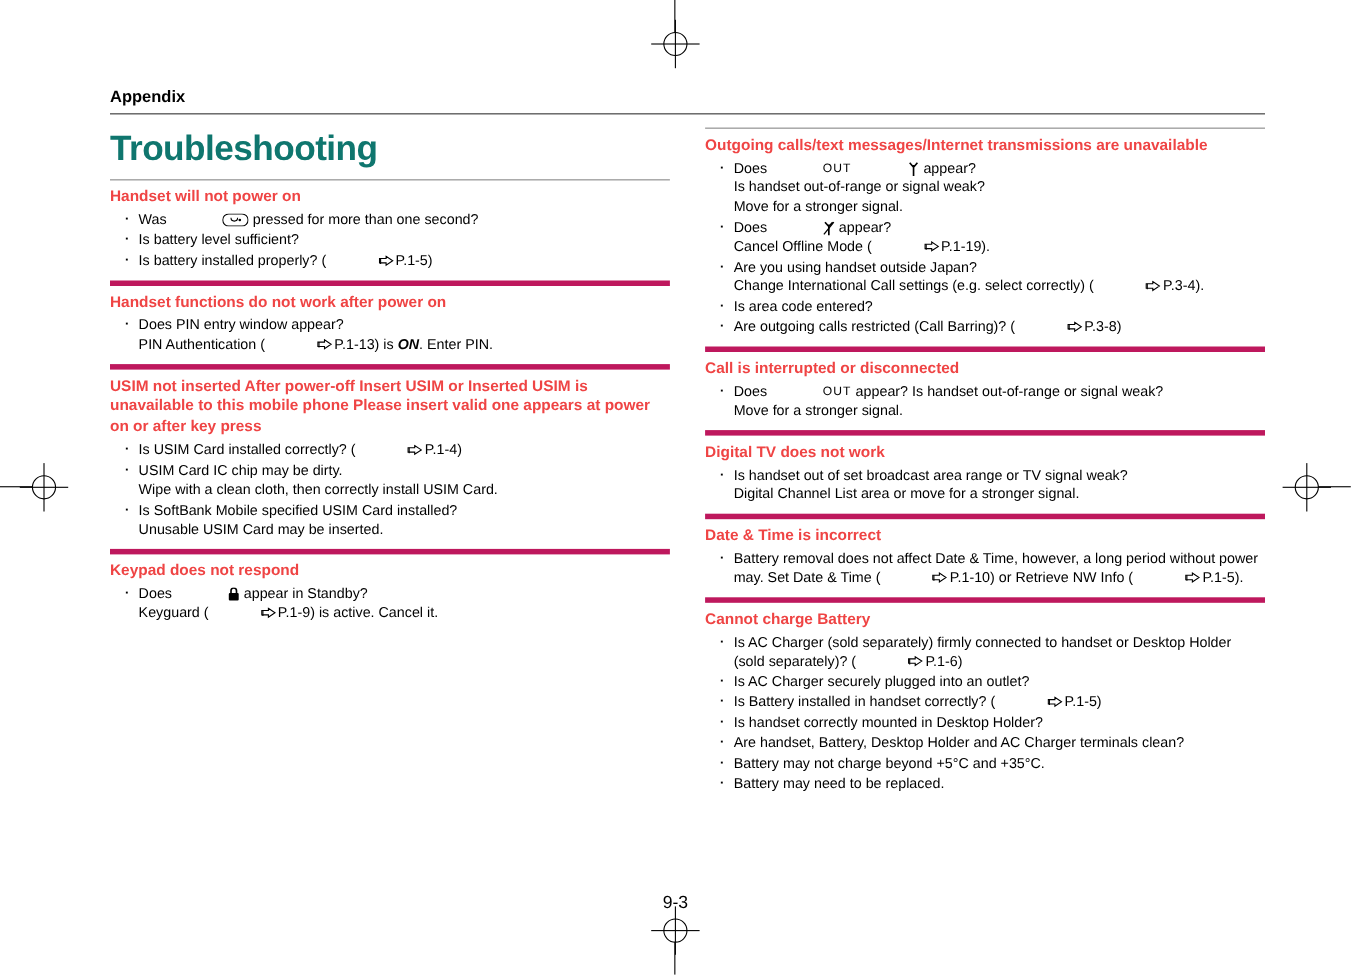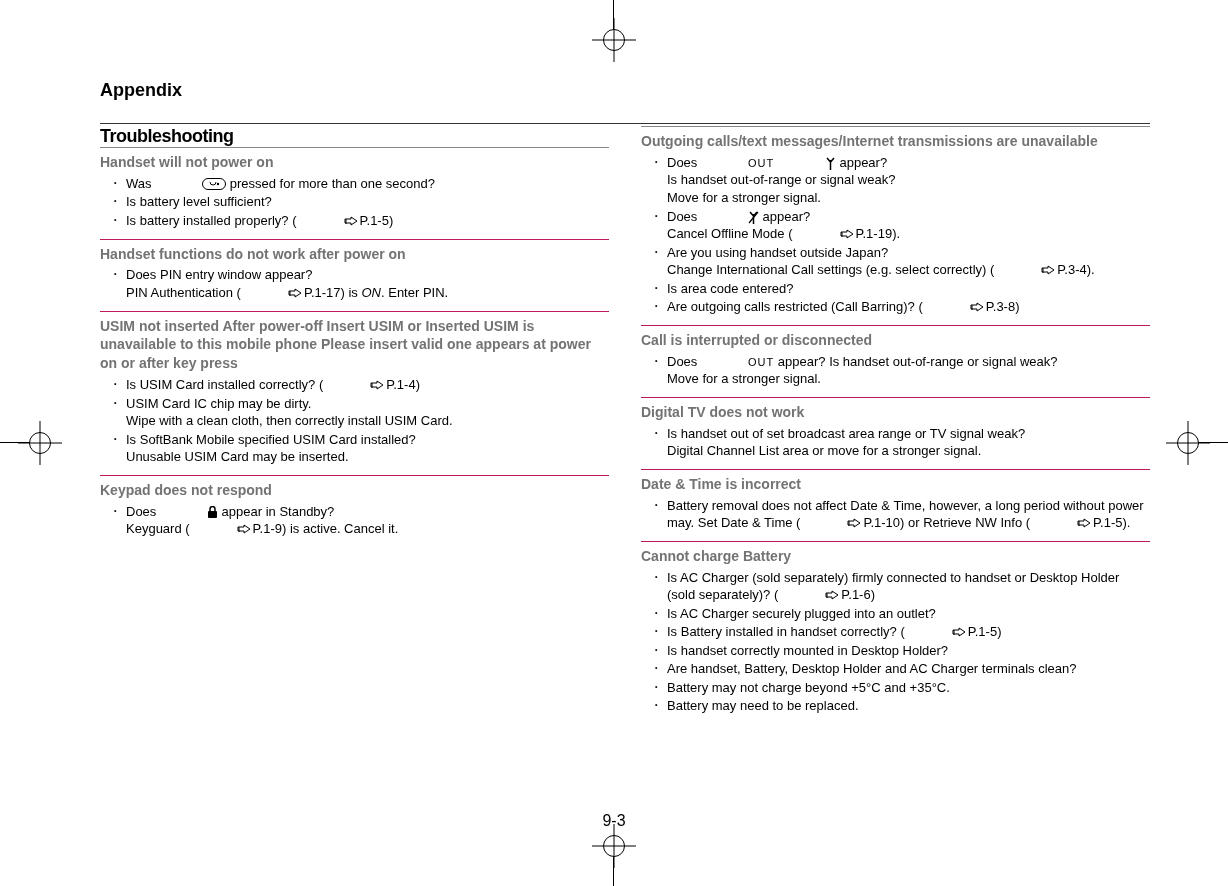--- a/index.html
+++ b/index.html
@@ -27,43 +27,44 @@
   .crop-circle::before { left: 50%; top: -12px; bottom: -12px; width: 1px; transform: translateX(-50%); }
   .crop-circle::after  { top: 50%; left: -12px; right: -12px; height: 1px; transform: translateY(-50%); }
 
   .page {
     position: absolute;
     left: 100px; top: 80px;
     width: 1050px;
   }
   .header {
     font-weight: 700;
-    font-size: 18px;
-    padding-bottom: 22px;
+    font-size: 15px;
+    padding-bottom: 6px;
     border-bottom: 1px solid #333;
-    margin-bottom: 2px;
+    margin-bottom: 12px;
   }
   .columns {
     display: flex;
     gap: 32px;
   }
   .col { flex: 1 1 50%; }
   .title {
-    color: #000000;
+    color: #0f766e;
     font-weight: 700;
-    font-size: 18px;
+    font-size: 32px;
+    margin-bottom: 10px;
     letter-spacing: -0.5px;
   }
   .section {
-    border-top: 1px solid #be185d;
+    border-top: 5px solid #be185d;
     padding: 5px 0 8px;
   }
   .section:first-of-type { border-top: 1px solid #888; }
   .sec-head {
-    color: #737373;
+    color: #ef4444;
     font-weight: 700;
     font-size: 14px;
     line-height: 1.35;
     margin-bottom: 3px;
   }
   .sec-head .ital { }
   ul { list-style: none; padding-left: 16px; }
   li {
     font-size: 13px;
     line-height: 1.35;
@@ -71,21 +72,21 @@
     padding-left: 10px;
     margin-bottom: 1px;
   }
   li::before {
     content: "･";
     position: absolute;
     left: -4px;
     top: 0;
   }
   .sub { display: block; }
-  .bold-ital { font-weight: 400; font-style: italic; }
+  .bold-ital { font-weight: 700; font-style: italic; }
   .ico {
     display: inline-block;
     vertical-align: middle;
     line-height: 1;
     margin-left: 47px;
   }
   .ico svg { display: block; }
   .pageno {
     position: absolute;
     left: 50%;
@@ -126,21 +127,21 @@
                     <path d="M2 3 v5" stroke="#000"></path>
                   </svg></span><span>P.1-5)</span></li>
             </ul>
           </div>
           <div class="section">
             <div class="sec-head"><span>Handset functions do not work after power on</span></div>
             <ul>
               <li><span>Does PIN entry window appear?</span><span class="sub"><span>PIN Authentication (</span><span class="ico"><svg width="16" height="11" viewBox="0 0 16 11">
                       <path d="M1 3 h6 v-2 l6 4 l-6 4 v-2 h-6 z" fill="none" stroke="#000" stroke-width="1"></path>
                       <path d="M2 3 v5" stroke="#000"></path>
-                    </svg></span><span>P.1-17) is </span><span class="bold-ital">ON</span><span>. Enter PIN.</span></span></li>
+                    </svg></span><span>P.1-13) is </span><span class="bold-ital">ON</span><span>. Enter PIN.</span></span></li>
             </ul>
           </div>
           <div class="section">
             <div class="sec-head"><span class="ital">USIM not inserted After power-off Insert USIM</span><span> or </span><span class="ital">Inserted USIM is unavailable to this mobile phone Please insert valid one</span><span> appears at power on or after key press</span></div>
             <ul>
               <li><span>Is USIM Card installed correctly? (</span><span class="ico"><svg width="16" height="11" viewBox="0 0 16 11">
                     <path d="M1 3 h6 v-2 l6 4 l-6 4 v-2 h-6 z" fill="none" stroke="#000" stroke-width="1"></path>
                     <path d="M2 3 v5" stroke="#000"></path>
                   </svg></span><span>P.1-4)</span></li>
               <li><span>USIM Card IC chip may be dirty.</span><span class="sub"><span>Wipe with a clean cloth, then correctly install USIM Card.</span></span></li>

